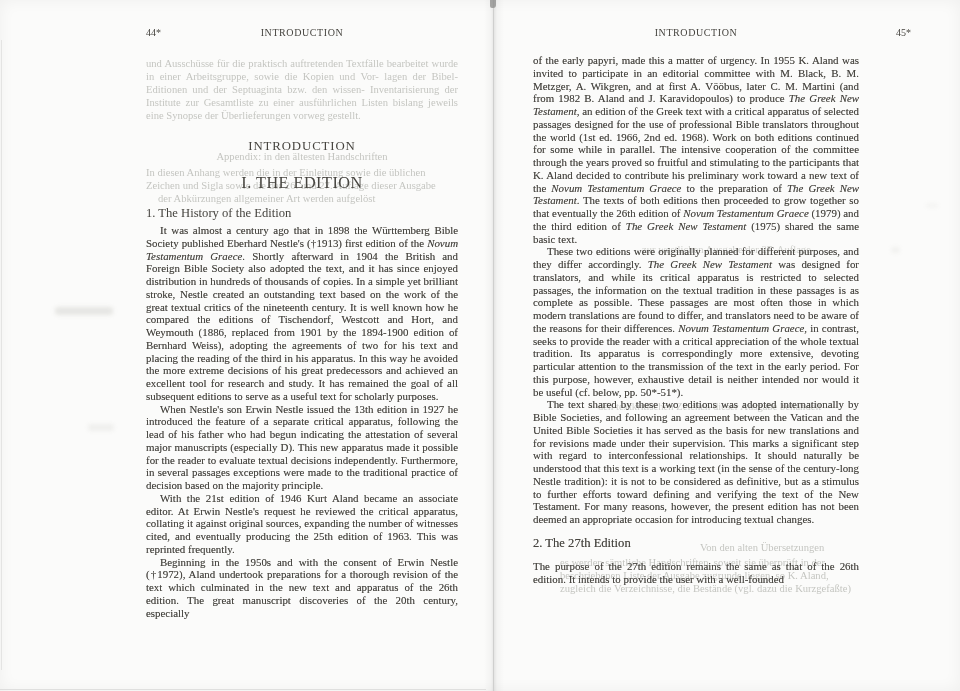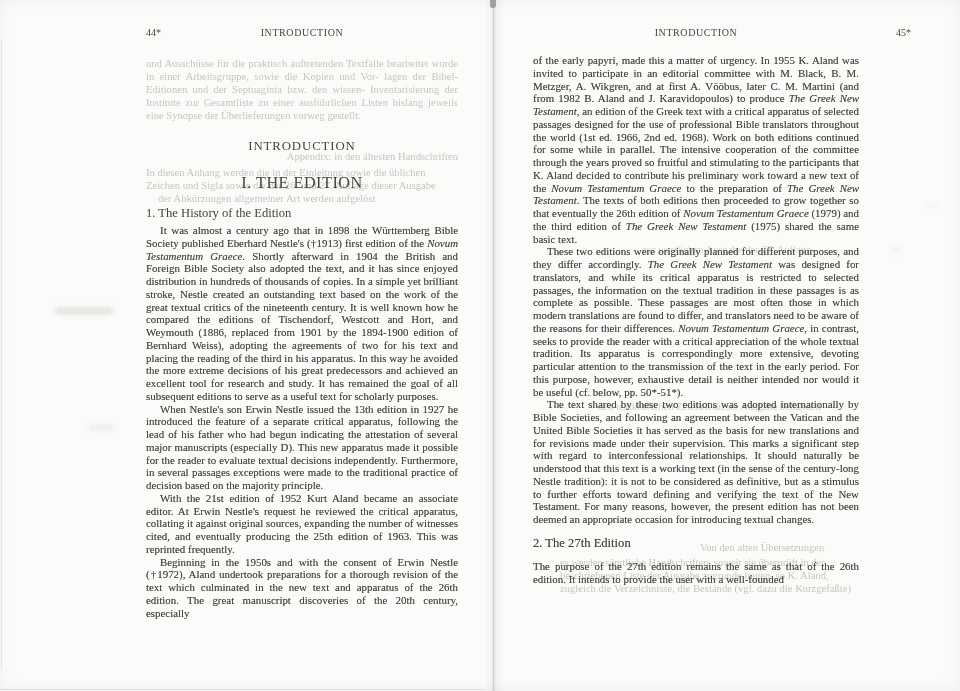--- a/index.html
+++ b/index.html
@@ -40,21 +40,21 @@
   .no-first-indent p:first-child { text-indent:0; }
   .h-27 { text-align:left; font-size:12.6px; margin-top:10px; padding-top:0; text-indent:0; }
   .closing { margin-top:9px; }
 
   
   .bt {
     position:absolute; color:rgba(106,109,97,0.38);
     filter:blur(0.7px); font-size:10.6px; line-height:13px;
   }
   .bt-block { left:146px; top:57px; width:312px; text-align:justify; }
-  .bt-a { left:146px; top:150px; width:312px; text-align:right; }
+  .bt-a { left:146px; top:150px; width:312px; text-align:center; }
   .bt-b { left:146px; top:166px; width:312px; }
   .bt-c { left:146px; top:179px; width:312px; }
   .bt-d { left:158px; top:192px; width:300px; }
   .bt-r1 { left:642px; top:243px; width:228px; opacity:.8; }
   .bt-r2 { left:598px; top:400px; width:282px; opacity:.8; }
   .bt-r3 { left:700px; top:541px; width:180px; }
   .bt-r4 { left:560px; top:556px; width:322px; }
   .bt-r5 { left:560px; top:569px; width:322px; }
   .bt-r6 { left:560px; top:582px; width:322px; }
 
@@ -104,21 +104,21 @@
       <div class="running-header">
         <span class="pagenum-left">44*</span>
         <span>INTRODUCTION</span>
       </div>
       <div class="h-main">INTRODUCTION</div>
       <div class="h-section">I. THE EDITION</div>
       <div class="h-sub">1. The History of the Edition</div>
       <div class="body left-body">
           <p>It was almost a century ago that in 1898 the Württemberg Bible Society published Eberhard Nestle's (†1913) first edition of the <i>Novum Testamentum Graece</i>. Shortly afterward in 1904 the British and Foreign Bible Society also adopted the text, and it has since enjoyed distribution in hundreds of thousands of copies. In a simple yet brilliant stroke, Nestle created an outstanding text based on the work of the great textual critics of the nineteenth century. It is well known how he compared the editions of Tischendorf, Westcott and Hort, and Weymouth (1886, replaced from 1901 by the 1894-1900 edition of Bernhard Weiss), adopting the agreements of two for his text and placing the reading of the third in his apparatus. In this way he avoided the more extreme decisions of his great predecessors and achieved an excellent tool for research and study. It has remained the goal of all subsequent editions to serve as a useful text for scholarly purposes.</p>
           <p>When Nestle's son Erwin Nestle issued the 13th edition in 1927 he introduced the feature of a separate critical apparatus, following the lead of his father who had begun indicating the attestation of several major manuscripts (especially D). This new apparatus made it possible for the reader to evaluate textual decisions independently. Furthermore, in several passages exceptions were made to the traditional practice of decision based on the majority principle.</p>
-          <p>With the 21st edition of 1952 Kurt Aland became an associate editor. At Erwin Nestle's request he reviewed the critical apparatus, collating it against original sources, expanding the number of witnesses cited, and eventually producing the 25th edition of 1963. This was reprinted frequently.</p>
+          <p>With the 21st edition of 1946 Kurt Aland became an associate editor. At Erwin Nestle's request he reviewed the critical apparatus, collating it against original sources, expanding the number of witnesses cited, and eventually producing the 25th edition of 1963. This was reprinted frequently.</p>
           <p>Beginning in the 1950s and with the consent of Erwin Nestle (†1972), Aland undertook preparations for a thorough revision of the text which culminated in the new text and apparatus of the 26th edition. The great manuscript discoveries of the 20th century, especially</p>
         </div>
     </div>
 
     <div class="col right-col">
       <div class="running-header">
         <span>INTRODUCTION</span>
         <span class="pagenum-right">45*</span>
       </div>
       <div class="body right-body no-first-indent">

